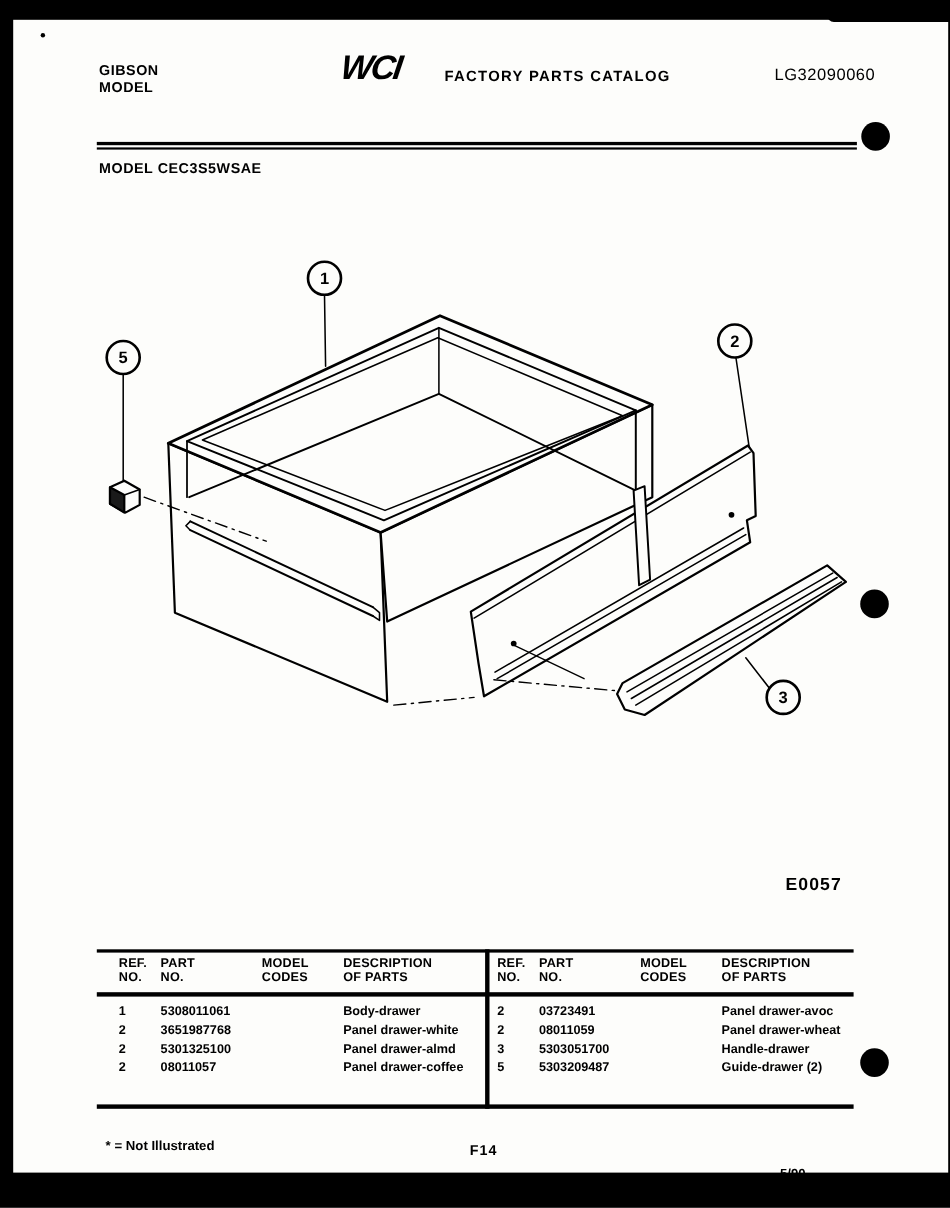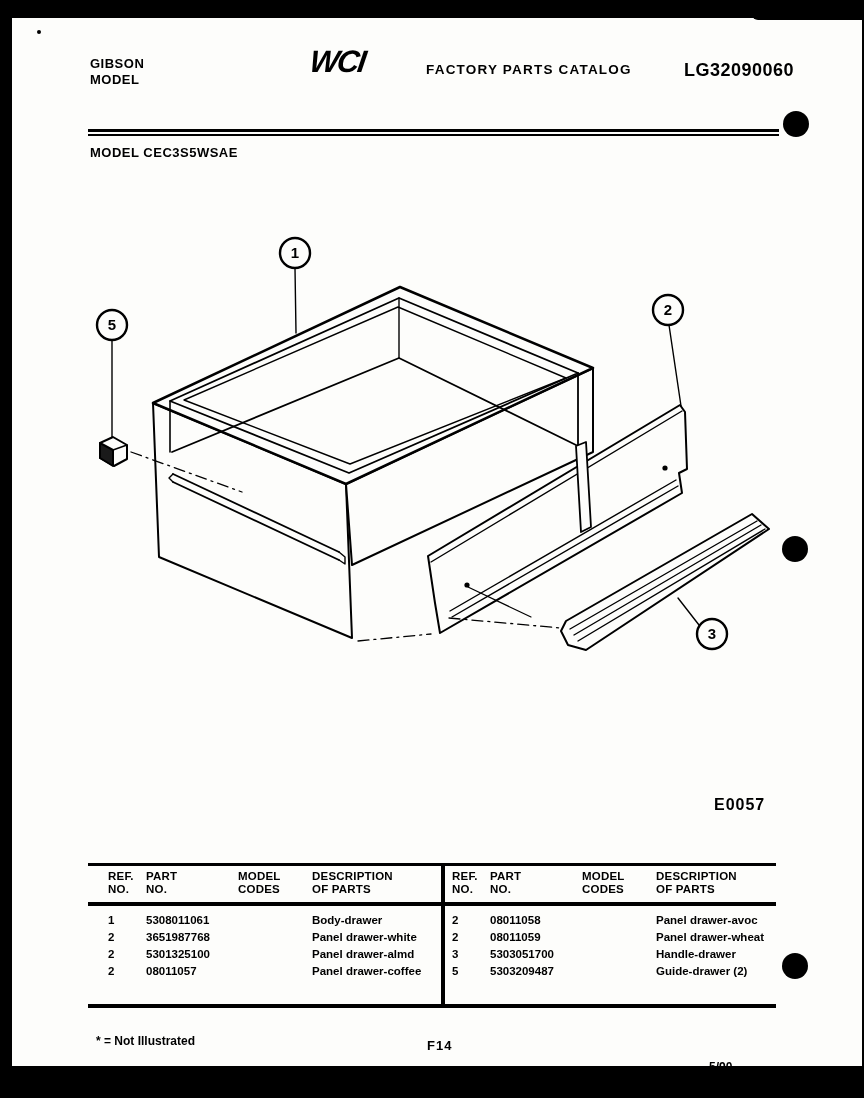--- a/index.html
+++ b/index.html
@@ -9,22 +9,22 @@
   }
   #page{
     position:absolute;left:12px;top:18px;width:850px;height:1048px;
     background:#fdfdfb;
   }
   .abs{position:absolute;}
   
   .brand{left:78px;top:38px;font-size:13px;font-weight:700;letter-spacing:.5px;line-height:16px;}
   .wci{left:298px;top:26px;font-size:31px;font-weight:900;font-style:italic;
        letter-spacing:-2px;transform:skewX(-8deg);}
-  .cat-title{left:398px;top:44px;font-size:13.5px;font-weight:700;letter-spacing:1.2px;padding-left:16px;}
-  .doc-num{left:672px;top:42px;font-size:18px;font-weight:700;letter-spacing:.5px;}
+  .cat-title{left:376px;top:44px;font-size:13.5px;font-weight:700;letter-spacing:1.2px;padding-left:16px;}
+  .doc-num{left:692px;top:42px;font-size:15px;font-weight:400;letter-spacing:.5px;}
   .rule1{left:76px;top:111px;width:691px;height:3px;background:#000;}
   .rule2{left:76px;top:116px;width:691px;height:2px;background:#000;}
   .model{left:78px;top:127px;font-size:13px;font-weight:700;letter-spacing:.5px;}
   .figcode{left:702px;top:778px;font-size:16px;font-weight:700;letter-spacing:1px;}
   
   .t-top{left:76px;top:845px;width:688px;height:3px;background:#000;}
   .t-hline{left:76px;top:884px;width:688px;height:4px;background:#000;}
   .t-bottom{left:76px;top:986px;width:688px;height:4px;background:#000;}
   .t-div{left:429px;top:845px;width:4px;height:145px;background:#000;}
   .thead{font-size:11.5px;font-weight:700;line-height:13px;letter-spacing:.2px;}
@@ -195,21 +195,21 @@
     <div></div>
     <div>Panel drawer-almd</div>
     <div>2</div>
     <div>08011057</div>
     <div></div>
     <div>Panel drawer-coffee</div>
   </div>
 
   <div class="abs rows-right rgrid">
     <div>2</div>
-    <div>08011058</div>
+    <div>03723491</div>
     <div></div>
     <div>Panel drawer-avoc</div>
     <div>2</div>
     <div>08011059</div>
     <div></div>
     <div>Panel drawer-wheat</div>
     <div>3</div>
     <div>5303051700</div>
     <div></div>
     <div>Handle-drawer</div>

